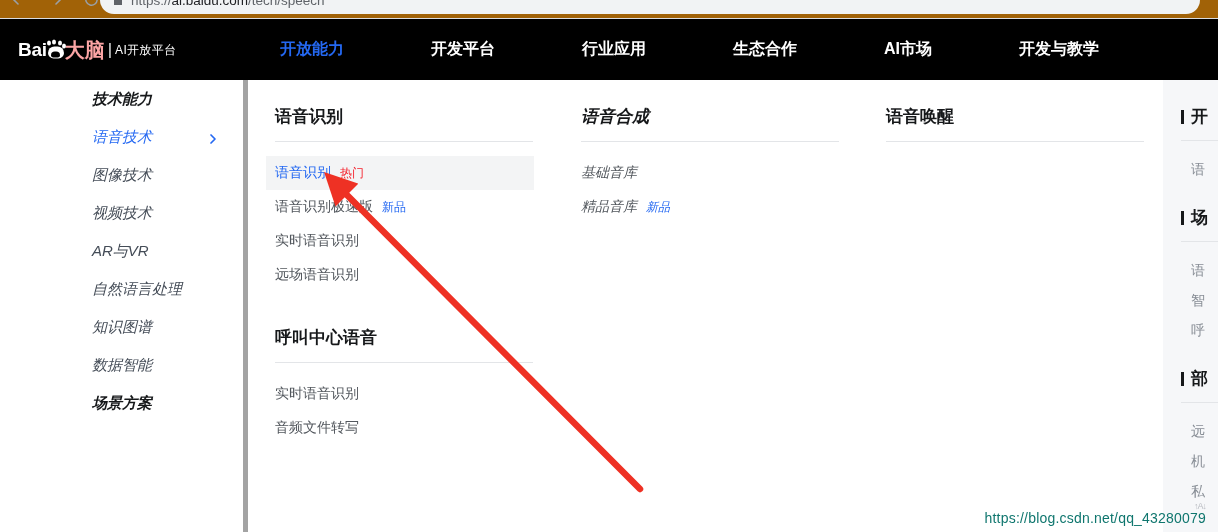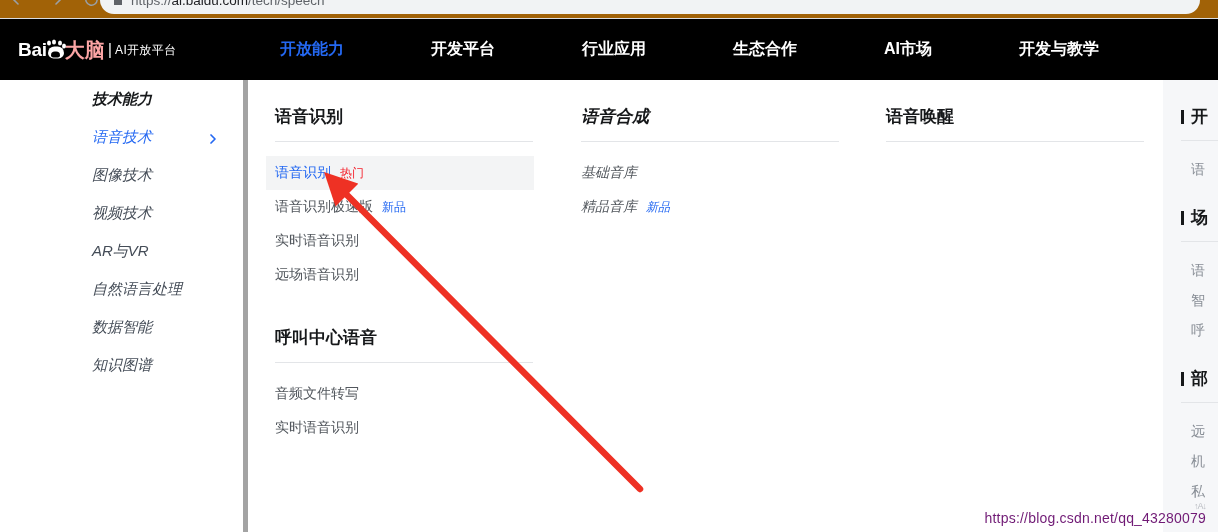--- a/index.html
+++ b/index.html
@@ -320,21 +320,21 @@
     left: 0; top: 0;
     width: 1218px; height: 532px;
     pointer-events: none;
   }
 
   
   .watermark {
     position: absolute;
     right: 12px; bottom: 6px;
     font-size: 14px;
-    color: #701a75;
+    color: #0f766e;
     letter-spacing: 0.2px;
     white-space: nowrap;
   }
   .wm-arrows {
     position: absolute;
     right: 12px; bottom: 21px;
     font-size: 9px;
     color: #b9bcc2;
     letter-spacing: -1px;
   }
@@ -407,22 +407,23 @@
       <span class="side-chevron">
         <svg width="12" height="12" viewBox="0 0 12 12" fill="none" stroke="#2468f2" stroke-width="1.7" stroke-linecap="round" stroke-linejoin="round">
             <path d="M4 2l4 4-4 4"></path>
           </svg>
       </span>
     </div>
     <div class="side-item">图像技术</div>
     <div class="side-item">视频技术</div>
     <div class="side-item">AR与VR</div>
     <div class="side-item">自然语言处理</div>
+    <div class="side-item">知识图谱</div>
     <div class="side-item">数据智能</div>
-    <div class="side-item">知识图谱</div>
+    <div class="side-item heading">场景方案</div>
   </div>
 
   <div class="mega-main">
 
     <div class="col col-1">
       <div class="group">
         <div class="group-title">语音识别</div>
         <div class="group-rule w1"></div>
         <div class="link-row hovered">
           <span class="link-label">语音识别</span>
@@ -437,24 +438,24 @@
         </div>
         <div class="link-row">
           <span class="link-label">远场语音识别</span>
         </div>
       </div>
       <div class="group-gap"></div>
       <div class="group">
         <div class="group-title">呼叫中心语音</div>
         <div class="group-rule w1"></div>
         <div class="link-row">
+          <span class="link-label">实时语音识别</span>
+        </div>
+        <div class="link-row">
           <span class="link-label">音频文件转写</span>
-        </div>
-        <div class="link-row">
-          <span class="link-label">实时语音识别</span>
         </div>
       </div>
     </div>
 
     <div class="col col-2">
       <div class="group">
         <div class="group-title">语音合成</div>
         <div class="group-rule w1"></div>
         <div class="link-row">
           <span class="link-label">基础音库</span>

